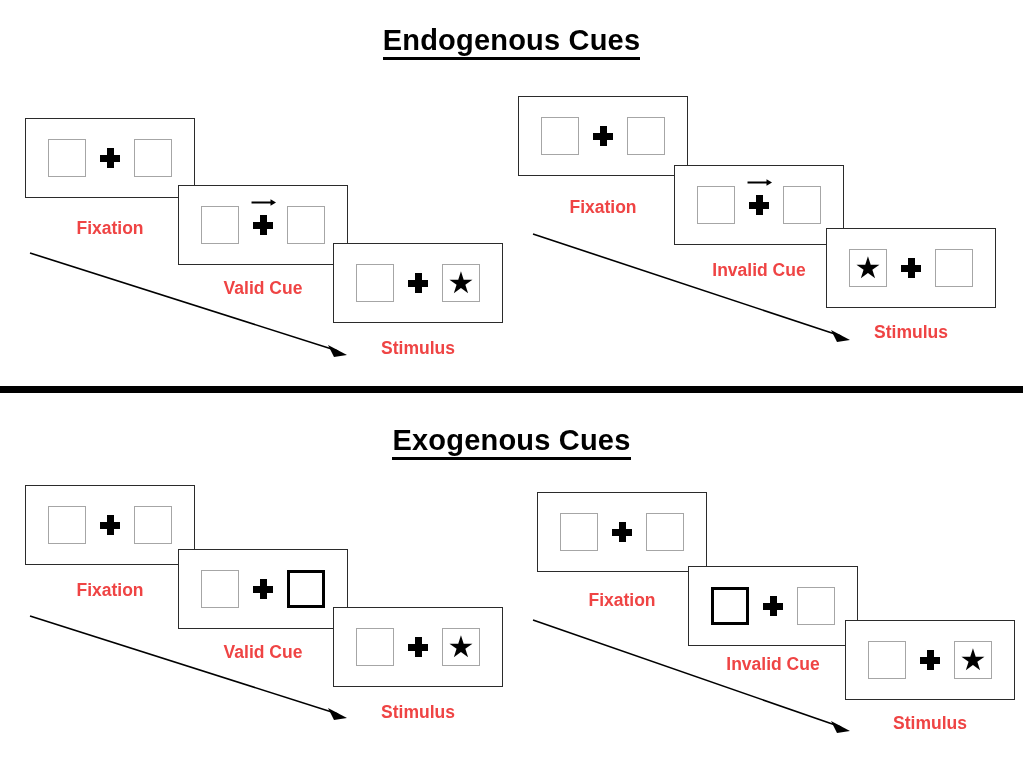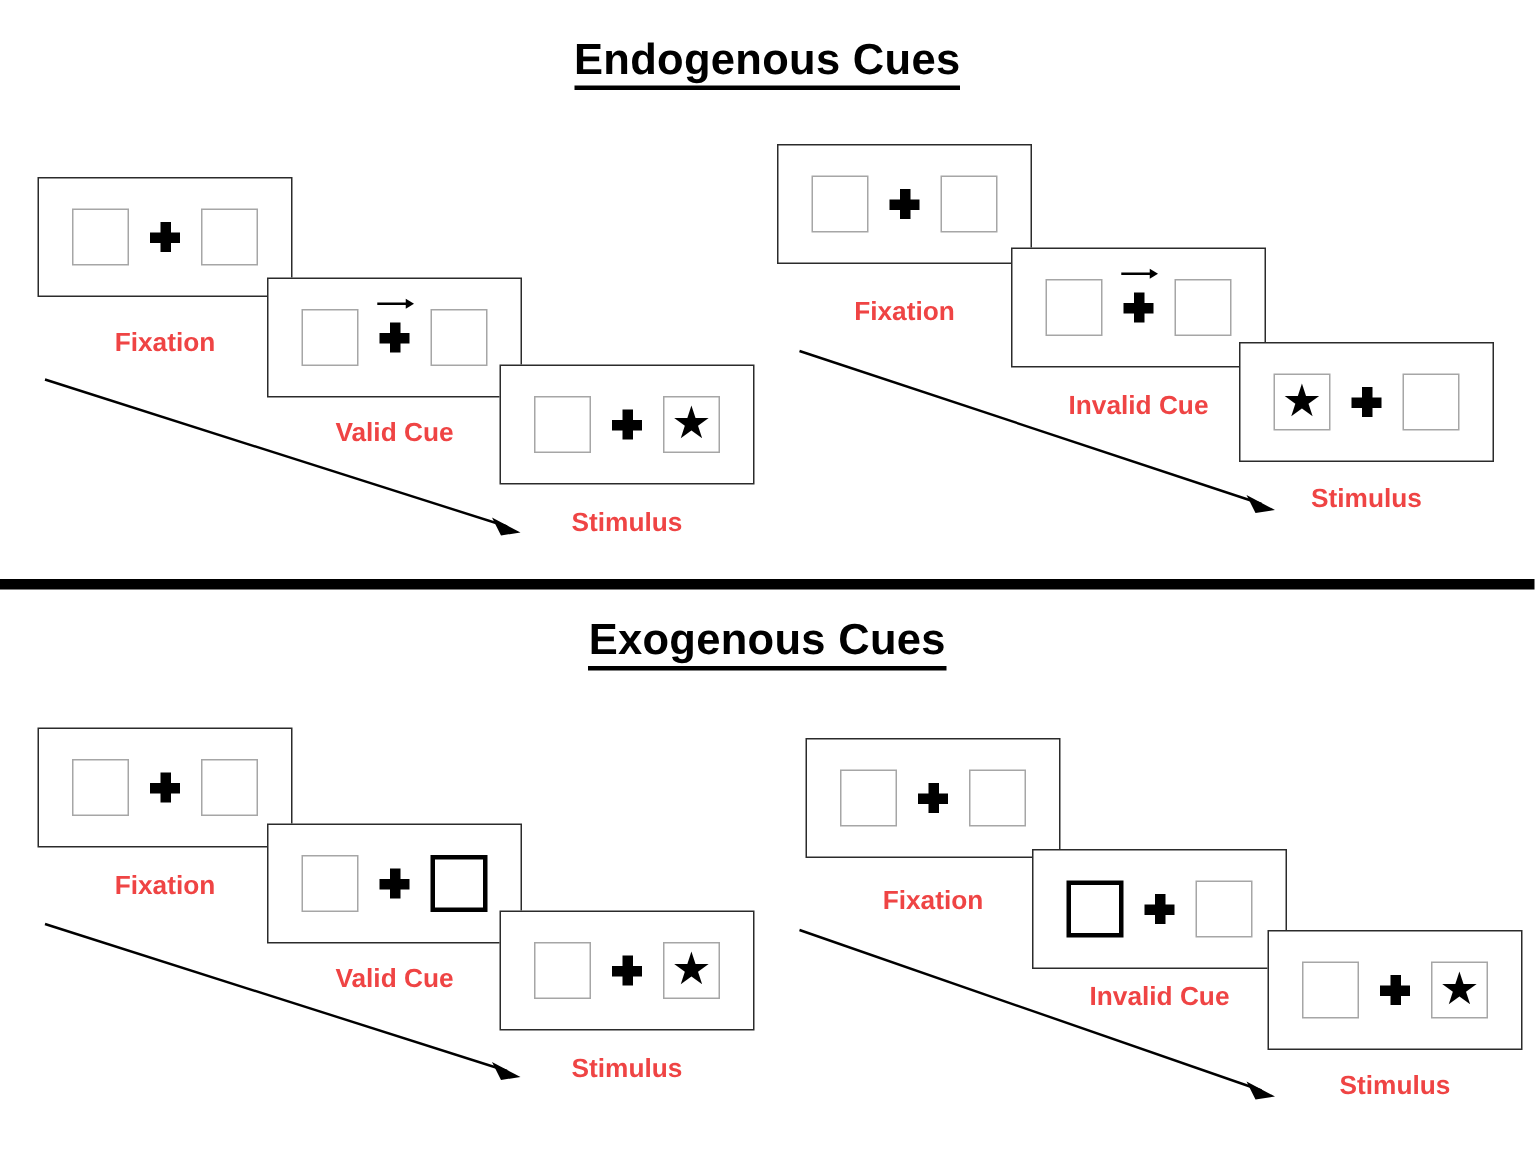--- a/index.html
+++ b/index.html
@@ -195,21 +195,21 @@
 </div>
 <div class="panel-label" style="left:826px; top:322px; width:170px;">Stimulus</div>
 
 <svg class="time-arrow" style="left:528px; top:226px; width:330px; height:125px;" viewBox="0 0 330 125">
   <line x1="5" y1="8" x2="313" y2="110" stroke="#000" stroke-width="1.6"></line>
   <polygon points="322,114 303,104 309,116" fill="#000"></polygon>
 </svg>
 
 <div class="divider" style="top:386px;"></div>
 
-<div class="section-title" style="top:411px;">
+<div class="section-title" style="top:424px;">
   <span>Exogenous Cues</span>
 </div>
 
 <div class="frame" style="left:25px; top:485px; width:170px; height:80px;">
   <div class="frame-inner">
     <div class="box"></div>
     <div class="plus"></div>
     <div class="box"></div>
   </div>
 </div>

